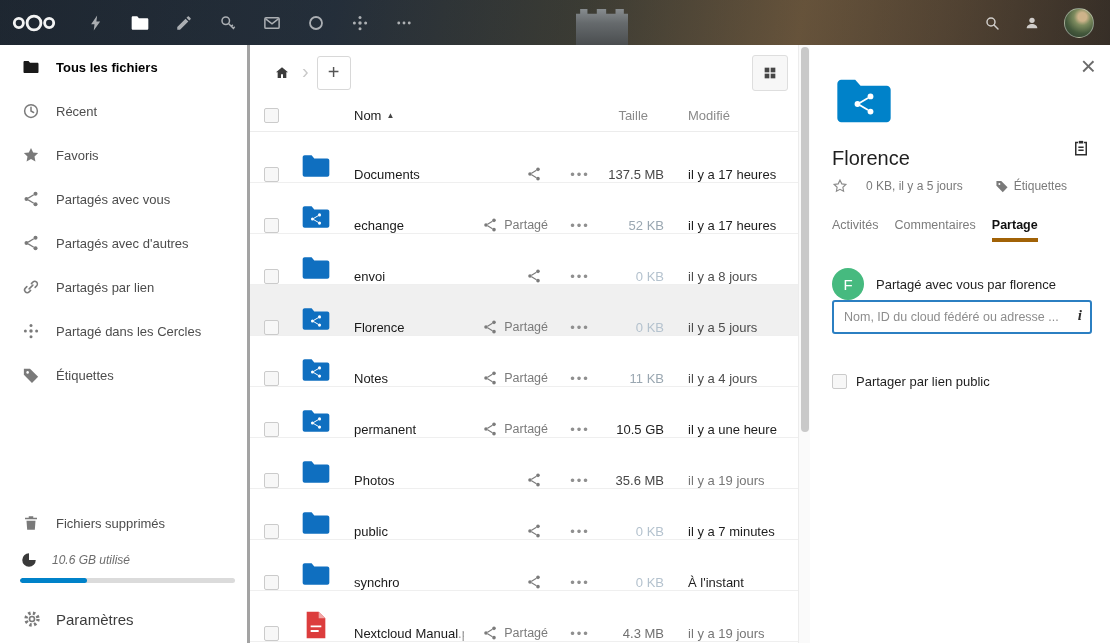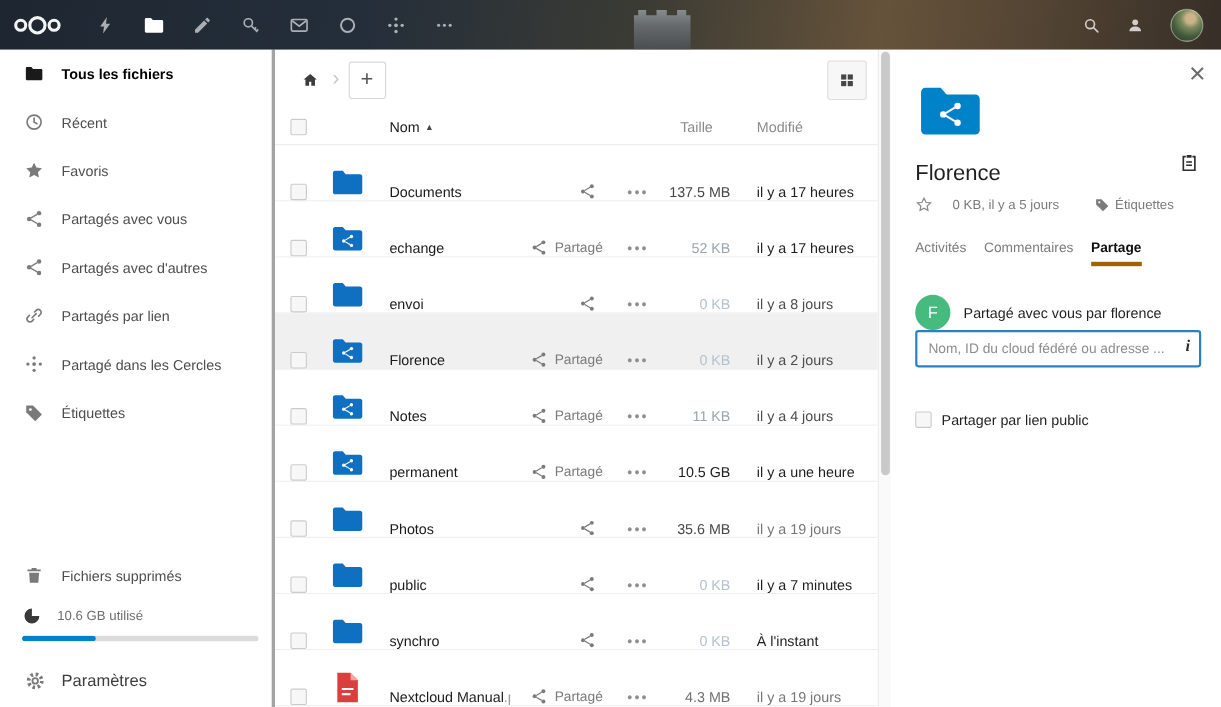--- a/index.html
+++ b/index.html
@@ -31,21 +31,21 @@
   .avatar-img{width:30px;height:30px;border-radius:50%;border:1px solid rgba(255,255,255,.4);
     background:radial-gradient(circle at 62% 28%,#cdb38a 0 16%,#7d8b5e 32%,#44593c 62%,#2a372a 100%);cursor:pointer;}
 
   
   .sidebar{position:absolute;top:45px;left:0;width:250px;bottom:0;background:#fff;border-right:3px solid #a3a3a3;}
   .nav-item{height:44px;display:flex;align-items:center;gap:16px;padding-left:22px;cursor:pointer;color:#4d4d4d;font-size:13px;}
   .nav-item .nav-icon{color:#5a5a5a;opacity:.8;}
   .nav-item.active{color:#000;font-weight:bold;}
   .nav-item.active .nav-icon{color:#1a1a1a;opacity:1;}
   .sidebar-bottom{position:absolute;left:0;right:0;bottom:0;}
-  .usage{padding:6px 12px 4px 20px;}
+  .usage{padding:6px 12px 4px 20px;font-style:italic;}
   .usage-text{font-size:12px;color:#6d6d6d;display:flex;align-items:center;gap:14px;}
   .usage-text .nav-icon{color:#3a3a3a;}
   .progress{margin:9px 0 8px 0;height:5px;background:#dbdbdb;border-radius:3px;overflow:hidden;}
   .progress-fill{height:100%;background:var(--primary);border-radius:3px;}
   .settings-item{height:48px;font-size:15px;color:#3c3c3c;gap:14px;}
 
   
   .main{position:absolute;top:45px;left:250px;width:548px;bottom:0;background:#fff;overflow:hidden;}
   .controls{height:55px;display:flex;align-items:center;padding:0 8px 0 18px;position:relative;}
   .crumb-home{color:#3c3c3c;cursor:pointer;padding:6px;}
@@ -503,21 +503,21 @@
       </span>
     <span class="cell-name">Florence</span>
     <span class="cell-share">
         <svg class="i16">
           <use href="#ic-share"></use>
         </svg>
         <span>Partagé</span>
       </span>
     <span class="cell-more">•••</span>
     <span class="cell-size size-l2">0 KB</span>
-    <span class="cell-modified t-m">il y a 2 jours</span>
+    <span class="cell-modified t-m">il y a 5 jours</span>
   </div>
 
   <div class="file-row">
     <span class="cell-check">
         <span class="checkbox"></span>
       </span>
     <span class="cell-icon">
         <span class="icon-stack">
           <svg class="i32">
             <use href="#ic-folder"></use>

